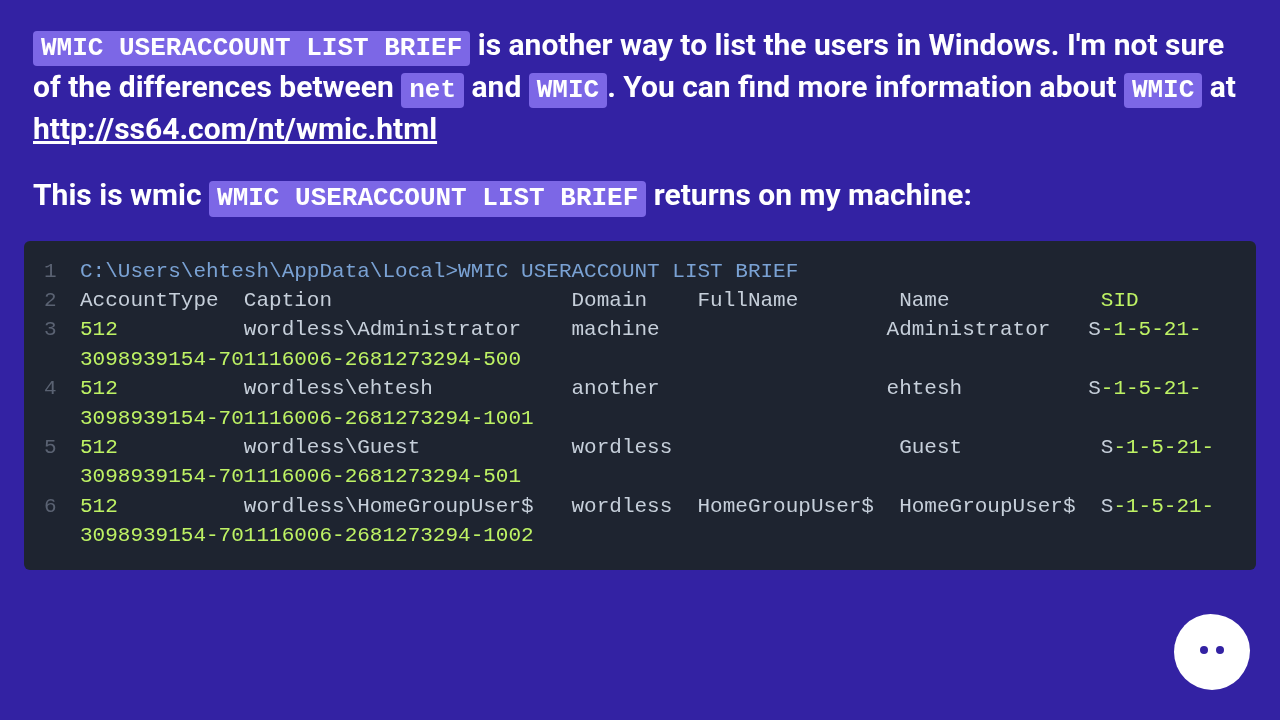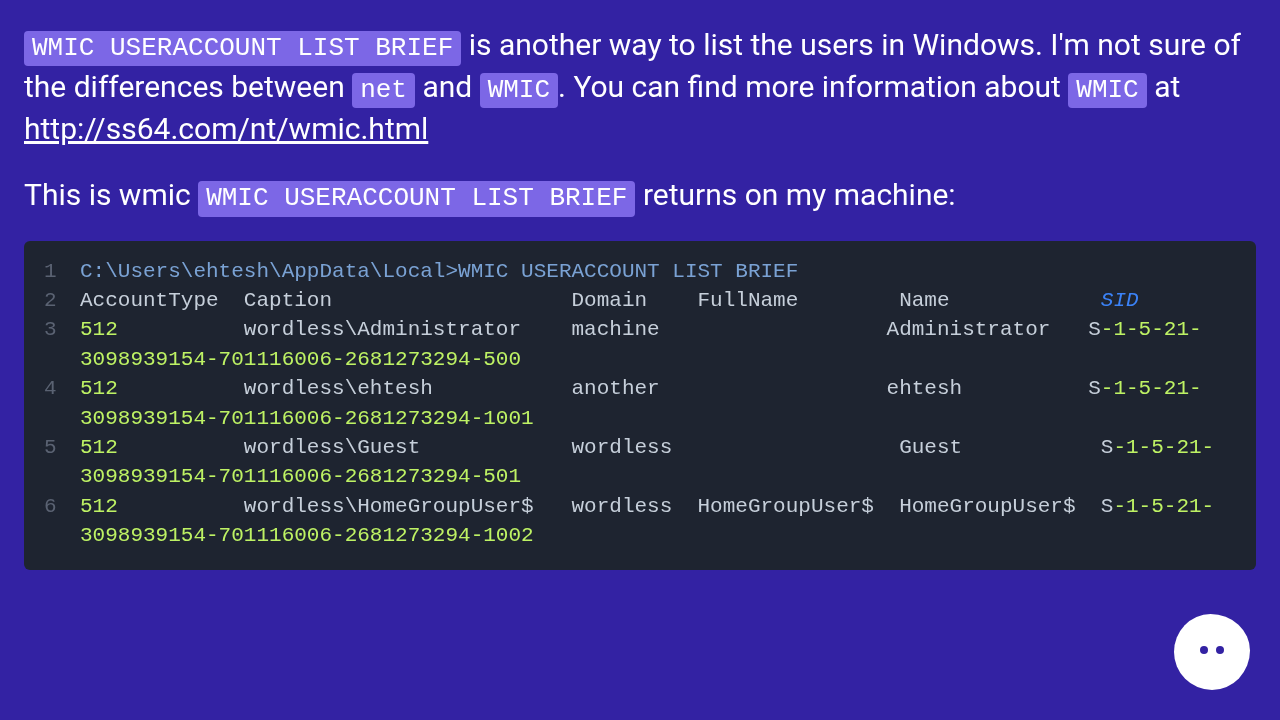--- a/index.html
+++ b/index.html
@@ -10,21 +10,22 @@
     width: 1280px;
     height: 720px;
     overflow: hidden;
     padding: 24px;
     position: relative;
   }
   .para {
     font-size: 30px;
     line-height: 1.4;
     margin-bottom: 24px;
-    font-weight: 400;
+    font-weight: 700;
+    margin-left: 9px;
   }
   .code-chip {
     background: #7c67e6;
     color: #fff;
     font-family: "SFMono-Regular", Consolas, "Liberation Mono", Menlo, monospace;
     font-size: 26px;
     padding: 2px 8px;
     border-radius: 4px;
     display: inline-block;
     line-height: 1.2;
@@ -56,21 +57,21 @@
     user-select: none;
   }
   .code-content {
     flex: 1;
     white-space: pre-wrap;
     word-break: break-word;
   }
   .prompt { color: #7aa2d4; }
   .cmd    { color: #7aa2d4; }
   .num    { color: #bef264; }
-  .sid    { color: #3b82f6; font-style: italic; }
+  .sid    { color: #bef264; }
   .plain  { color: #c6cfda; font-family: Liberation Mono, monospace; }
   .avatar {
     position: absolute;
     right: 34px;
     bottom: 34px;
     width: 68px;
     height: 68px;
     background: #fff;
     border-radius: 50%;
     display: flex;

